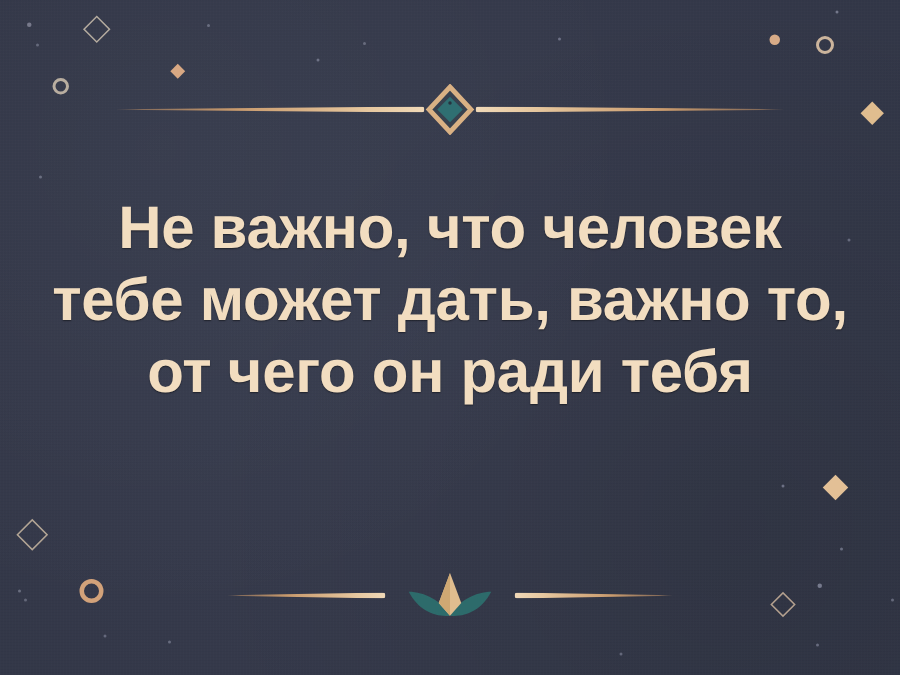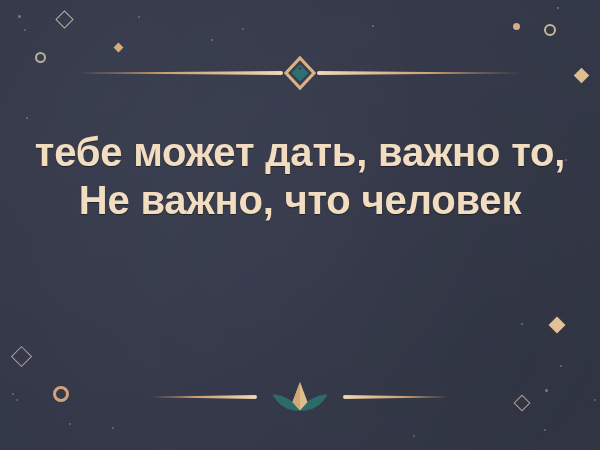--- a/index.html
+++ b/index.html
@@ -157,22 +157,23 @@
       <svg width="34" height="34" viewBox="0 0 34 34">
         <polygon points="17,2 31,17 17,32 3,17" fill="#37414f" stroke="#d9b184" stroke-width="3.2"></polygon>
         <polygon points="17,8.5 25.5,17 17,25.5 8.5,17" fill="#2f6f72"></polygon>
         <circle cx="17" cy="12.6" r="1.15" fill="#26333f"></circle>
       </svg>
     </div>
     <div class="rule rule-right"></div>
   </div>
 
   <div id="quote">
+    <span class="line">Не важно, что человек</span>
     <span class="line">тебе может дать, важно то,</span>
-    <span class="line">Не важно, что человек</span>
+    <span class="line">от чего он ради тебя</span>
   </div>
 
   <div class="ornament" id="ornament-bottom">
     <div class="rule rule-left"></div>
     <div class="center-mark">
       <svg width="86" height="34" viewBox="0 0 86 34">
 
         <path d="M43 30.5 C 33 31.5, 22 27, 15.5 14.5 C 26 14.5, 37.5 20.5, 43 30.5 Z" fill="#2d6b6b"></path>
 
         <path d="M43 30.5 C 53 31.5, 64 27, 70.5 14.5 C 60 14.5, 48.5 20.5, 43 30.5 Z" fill="#2d6b6b"></path>

